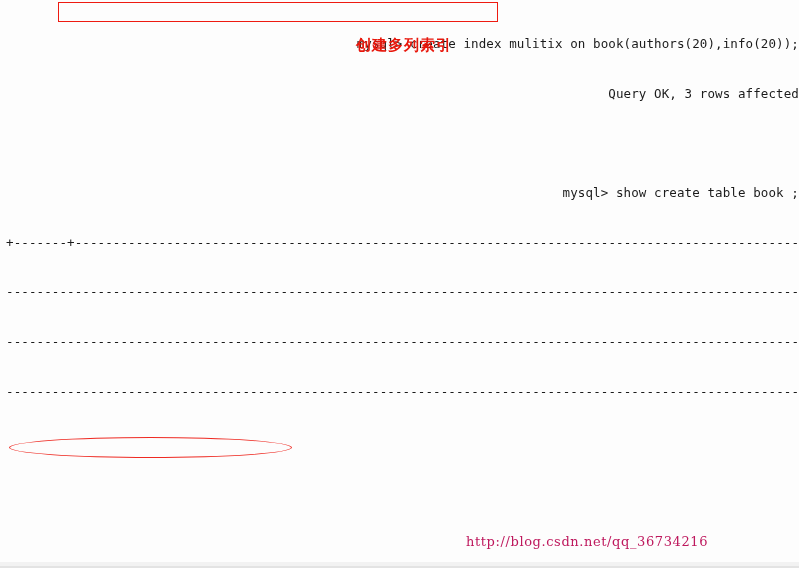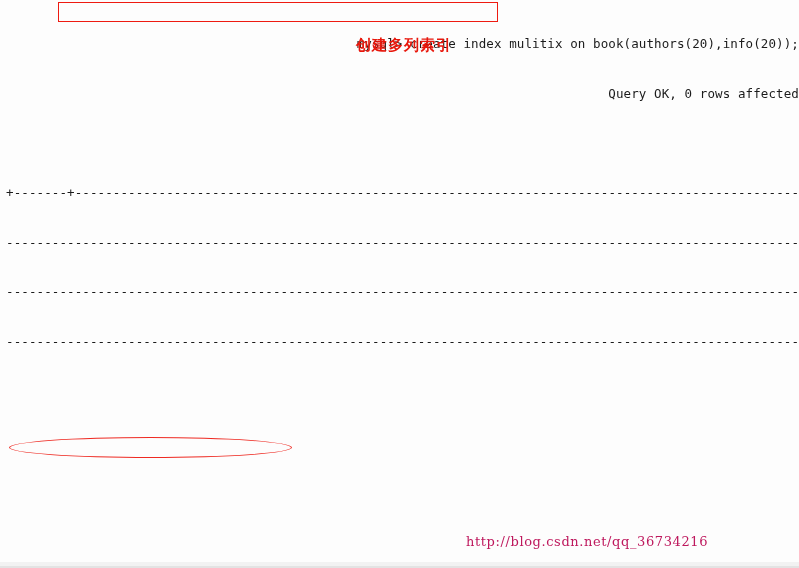--- a/index.html
+++ b/index.html
@@ -113,22 +113,23 @@
     background: #f2f2f2;
   }
 </style>
 </head>
 <body>
 
 <div id="terminal">
 
   <div class="console">
     <div class="line">mysql&gt; create index mulitix on book(authors(20),info(20));</div>
-    <div class="line">Query OK, 0 rows affected</div>
+    <div class="line">Query OK, 3 rows affected</div>
     <div class="line blank"></div>
+    <div class="line">mysql&gt; show create table book ;</div>
     <div class="rule">+-------+------------------------------------------------------------------------------------------------------------</div>
     <div class="rule">-------------------------------------------------------------------------------------------------------------------</div>
     <div class="rule">-------------------------------------------------------------------------------------------------------------------</div>
     <div class="rule">-------------------------------------------------------------------------------------------------------------------</div>
     <div class="line blank"></div>
     
     
     
     
     

